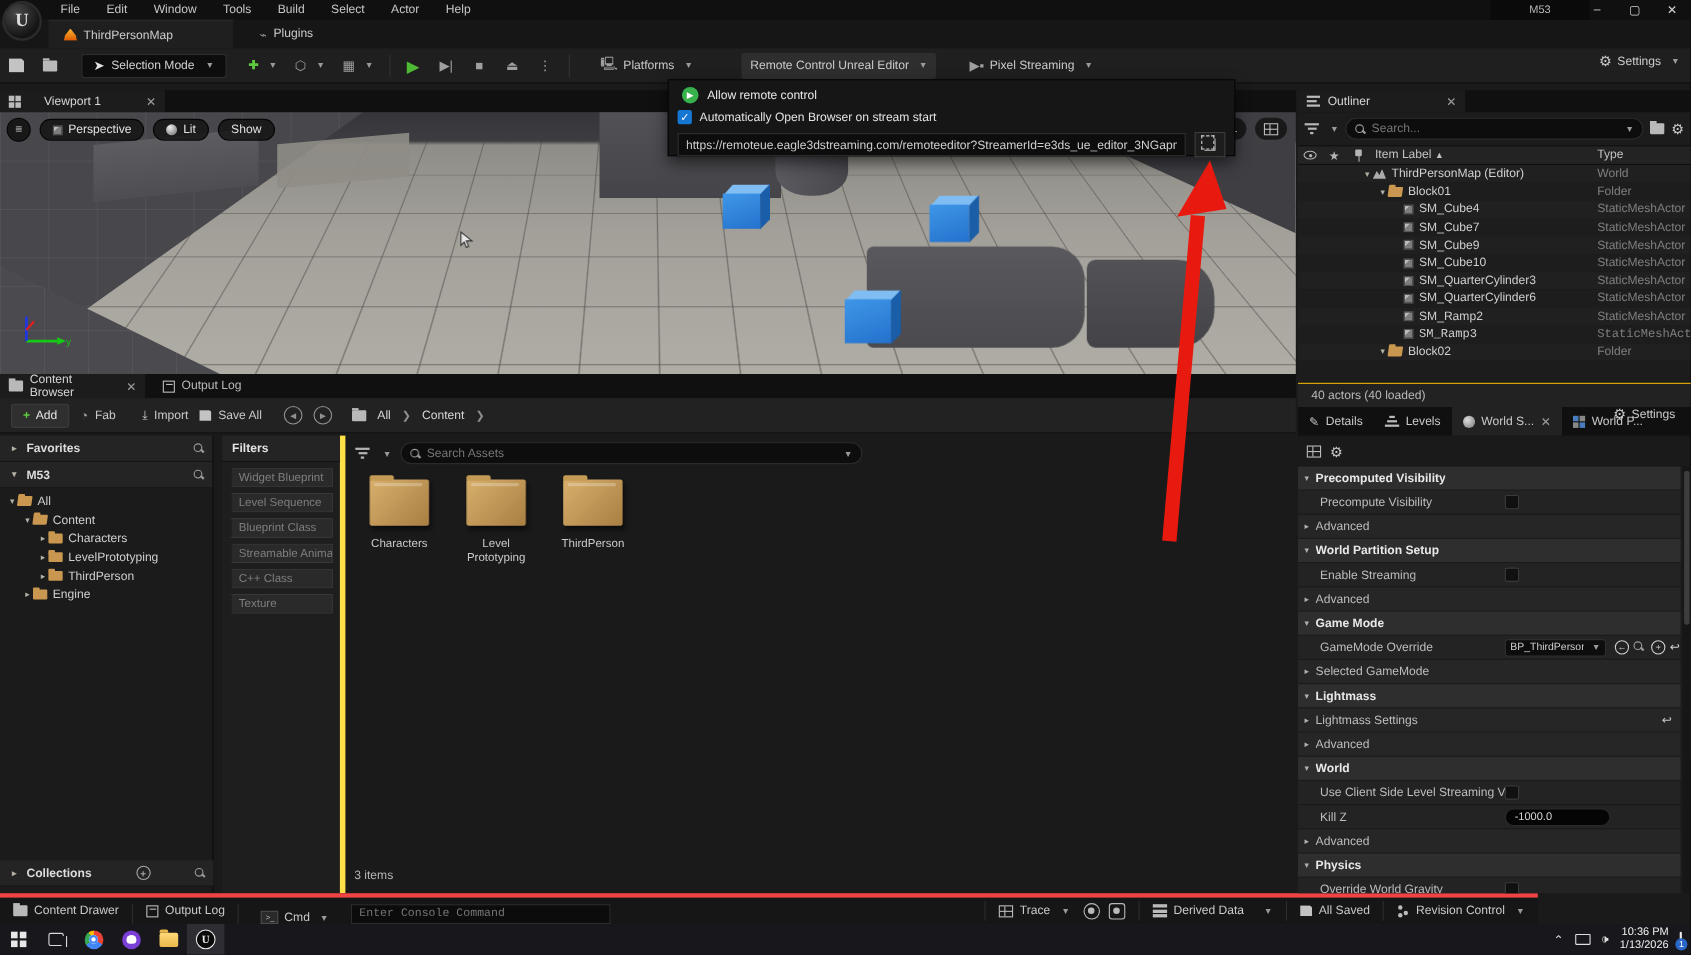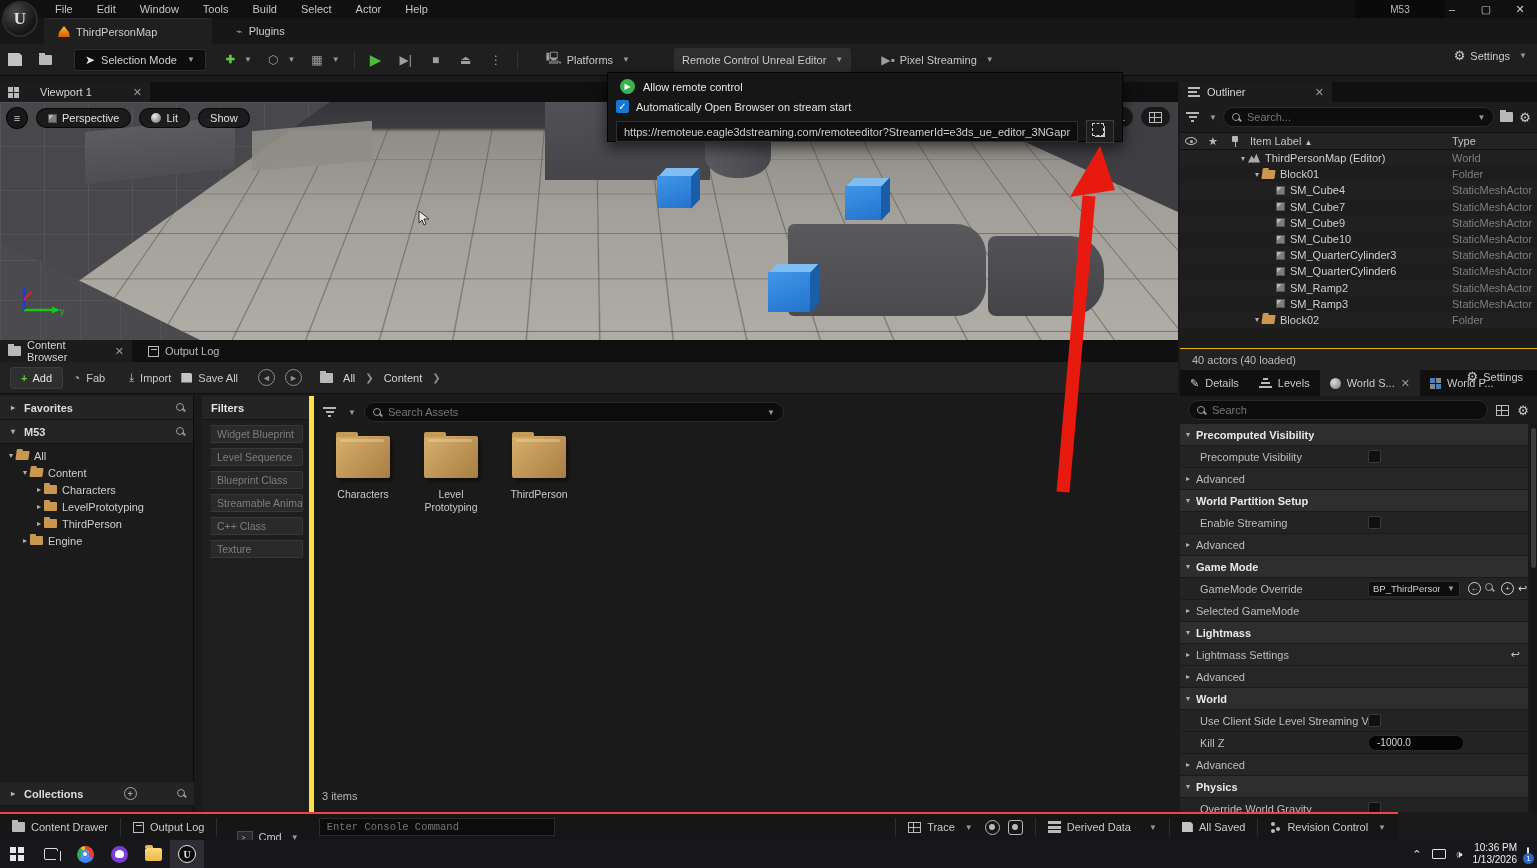--- a/index.html
+++ b/index.html
@@ -175,21 +175,21 @@
   .filter-funnel { width:13px; height:10px; background:linear-gradient(#b5b5b5,#b5b5b5) 0 0/13px 2px no-repeat, linear-gradient(#b5b5b5,#b5b5b5) 2.5px 4px/8px 2px no-repeat, linear-gradient(#b5b5b5,#b5b5b5) 5px 8px/3px 2px no-repeat; }
   #folders-row { display:flex; gap:16px; padding:14px 0 0 12px; }
   .asset-tile { width:72px; display:flex; flex-direction:column; align-items:center; }
   .big-folder { width:54px; height:42px; position:relative; background:linear-gradient(135deg,#d8b06c, #a87e42); border-radius:2px; box-shadow:2px 3px 4px rgba(0,0,0,.5); }
   .big-folder::before { content:""; position:absolute; left:0; top:-4px; width:22px; height:5px; background:#c59a55; border-radius:2px 2px 0 0; }
   .big-folder::after { content:""; position:absolute; left:4px; top:3px; width:44px; height:3px; background:rgba(255,255,255,.25); border-radius:2px; }
   .asset-label { margin-top:10px; color:#c9c9c9; font-size:10.5px; text-align:center; line-height:1.25; }
   #items-count { position:absolute; left:322px; top:790px; color:#b5b5b5; }
 
   
-  #statusbar { position:absolute; left:0; top:812px; width:1398px; height:28px; background:#161616; border-top:2px solid #ef4444; display:flex; align-items:center; }
+  #statusbar { position:absolute; left:0; top:812px; width:1398px; height:28px; background:#161616; border-top:4px solid #ef4444; display:flex; align-items:flex-end; }
   .sb-item { display:flex; align-items:center; gap:6px; color:#c9c9c9; padding:0 12px; height:100%; }
   .sb-sep { width:1px; height:18px; background:#2d2d2d; }
   #cmd-box { display:flex; align-items:center; gap:5px; color:#c9c9c9; padding:0 20px;margin-top:20px; }
   .cmd-icon { width:16px; height:12px; background:#2a2a2a; border:1px solid #4a4a4a; color:#bbb; font-size:7px; display:flex; align-items:center; justify-content:center; }
   #console-input { width:236px; height:18px; background:#0c0c0c; border:1px solid #2c2c2c; color:#4e4e4e; font-family:"Liberation Mono", monospace; font-size:10.5px; padding:0 7px; }
   #sb-right { margin-left:auto; display:flex; align-items:center; height:100%; }
   .rec-circ { width:15px; height:15px; border:1.4px solid #b9b9b9; border-radius:50%; display:flex; align-items:center; justify-content:center; }
   .rec-circ .dot { width:6px; height:6px; border-radius:50%; background:#b9b9b9; }
   .dd-icon { width:13px; height:12px; background:linear-gradient(#bbb,#bbb) 0 0/13px 3px no-repeat, linear-gradient(#bbb,#bbb) 0 4.5px/13px 3px no-repeat, linear-gradient(#bbb,#bbb) 0 9px/13px 3px no-repeat; }
   .branch-icon { position:relative; width:11px; height:12px; }
@@ -485,21 +485,21 @@
           <span class="mesh-glyph"></span>
           <span class="ol-label">SM_QuarterCylinder6</span>
           <span class="ol-type">StaticMeshActor</span>
         </div>
         <div class="ol-row" style="padding-left: 86px;">
           <span class="tree-arrow"></span>
           <span class="mesh-glyph"></span>
           <span class="ol-label">SM_Ramp2</span>
           <span class="ol-type">StaticMeshActor</span>
         </div>
-        <div class="ol-row" style="padding-left: 86px;">
+        <div class="ol-row" style="padding-left: 86px; font-family: Liberation Mono, monospace;">
           <span class="tree-arrow"></span>
           <span class="mesh-glyph"></span>
           <span class="ol-label">SM_Ramp3</span>
           <span class="ol-type">StaticMeshActor</span>
         </div>
         <div class="ol-row" style="padding-left: 72px;">
           <span class="tree-arrow">▾</span>
           <span class="folder-glyph open"></span>
           <span class="ol-label">Block02</span>
           <span class="ol-type">Folder</span>
@@ -523,24 +523,20 @@
         <span class="globe-icon"></span>
         <span>World S...</span>
         <span class="tab-close">✕</span>
       </div>
       <div class="d-tab">
         <span class="wp-icon"></span>
         <span>World P...</span>
       </div>
     </div>
   <div id="details-search">
-    <div class="search-box">
-      <span class="mag"></span>
-      <input placeholder="Search" style="">
-    </div>
     <span class="dgrid-icon"></span>
     <span class="gear">⚙</span>
   </div>
   <div id="details-rows">
       <div class="dt-row section">
         <span class="dt-arrow">▾</span>
         <span class="dt-label">Precomputed Visibility</span>
       </div>
       <div class="dt-row prop">
         <span class="dt-arrow"></span>

